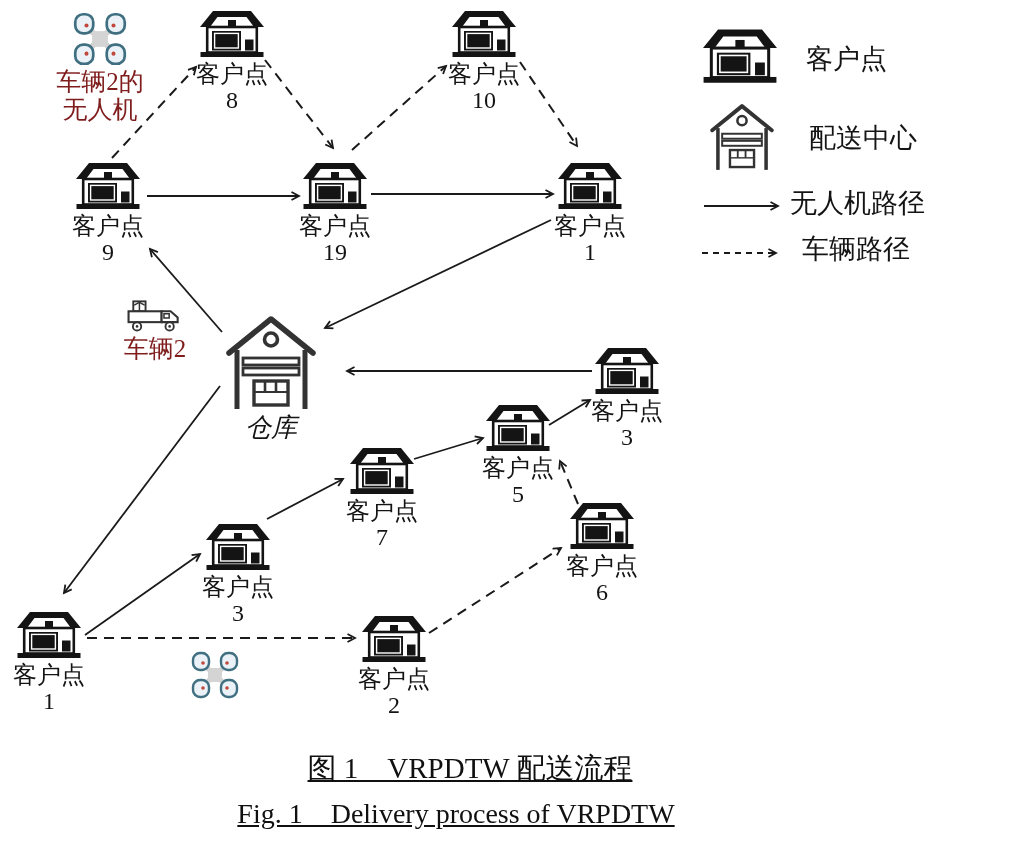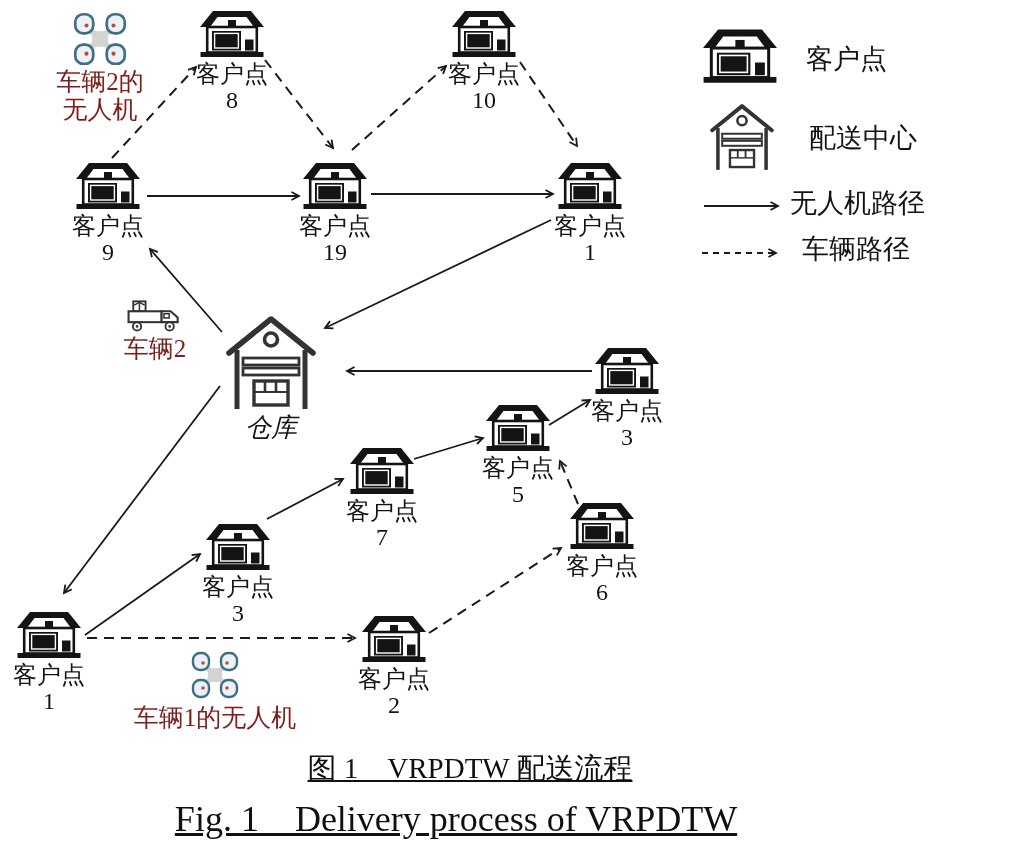--- a/index.html
+++ b/index.html
@@ -18,21 +18,21 @@
   .node .icon-svg{display:block;margin:0 auto;}
   .nlabel{margin-top:3px;font-size:24px;line-height:26px;text-align:center;color:#141414;}
   .node-depot{position:absolute;width:96px;z-index:2;text-align:center;}
   .node-depot .nlabel{font-size:26px;}
   .annot{position:absolute;z-index:2;text-align:center;}
   .annot .alabel{margin-top:2px;font-size:25px;line-height:28px;color:#7f1d1d;}
   .legend-label{position:absolute;z-index:2;font-size:27px;line-height:30px;color:#141414;white-space:nowrap;}
   .legend-icon{position:absolute;z-index:2;}
   .caption{position:absolute;z-index:3;text-align:center;color:#101010;text-decoration:underline;}
   #caption-zh{left:0;top:749px;width:940px;font-size:29px;}
-  #caption-en{left:0;top:795px;width:912px;font-size:36px;}
+  #caption-en{left:0;top:795px;width:912px;font-size:28px;}
   .hidden-defs{position:absolute;width:0;height:0;}
 </style>
 </head>
 <body>
 
 <svg class="hidden-defs" aria-hidden="true">
   <defs>
     <marker id="ah" markerWidth="14" markerHeight="14" refX="8.5" refY="5" orient="auto" markerUnits="userSpaceOnUse">
       <path d="M1,1 L8.5,5 L1,9" fill="none" stroke="#1a1a1a" stroke-width="1.8"></path>
     </marker>
@@ -256,21 +256,20 @@
         <use href="#ic-truck"></use>
       </svg>
     <div class="alabel">车辆2</div>
   </div>
 
 
   <div class="annot" style="left:100px;top:648px;width:230px;">
     <svg width="56" height="54" style="display:block;margin:0 auto;">
         <use href="#ic-drone"></use>
       </svg>
-    <div class="alabel">车辆1的无人机</div>
   </div>
 
   <div>
     <svg class="legend-icon" style="left:703px;top:25px;" width="74" height="60">
         <use href="#ic-customer"></use>
       </svg>
     <div class="legend-label" style="left:806px;top:44px;">客户点</div>
 
     <svg class="legend-icon" style="left:710px;top:104px;" width="64" height="68">
         <use href="#ic-depot"></use>

